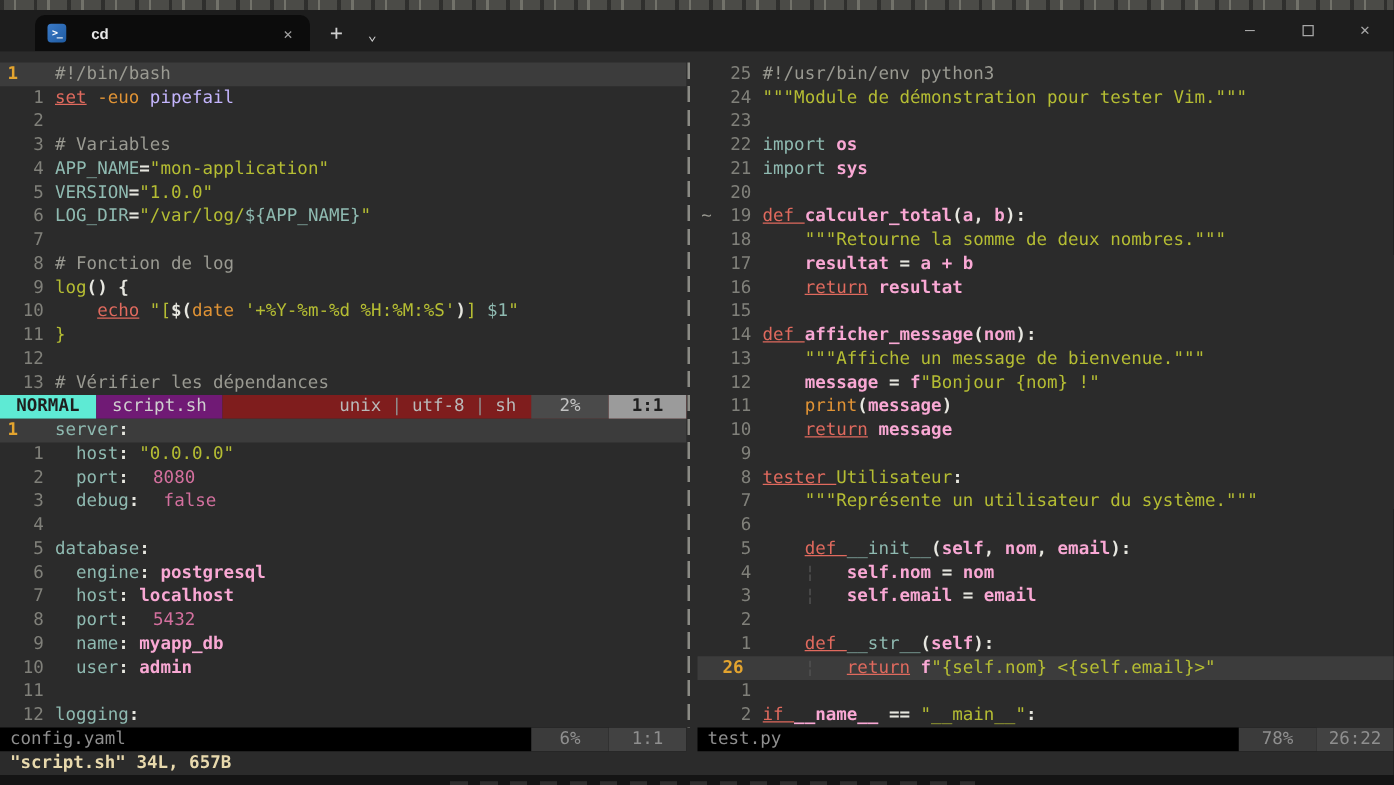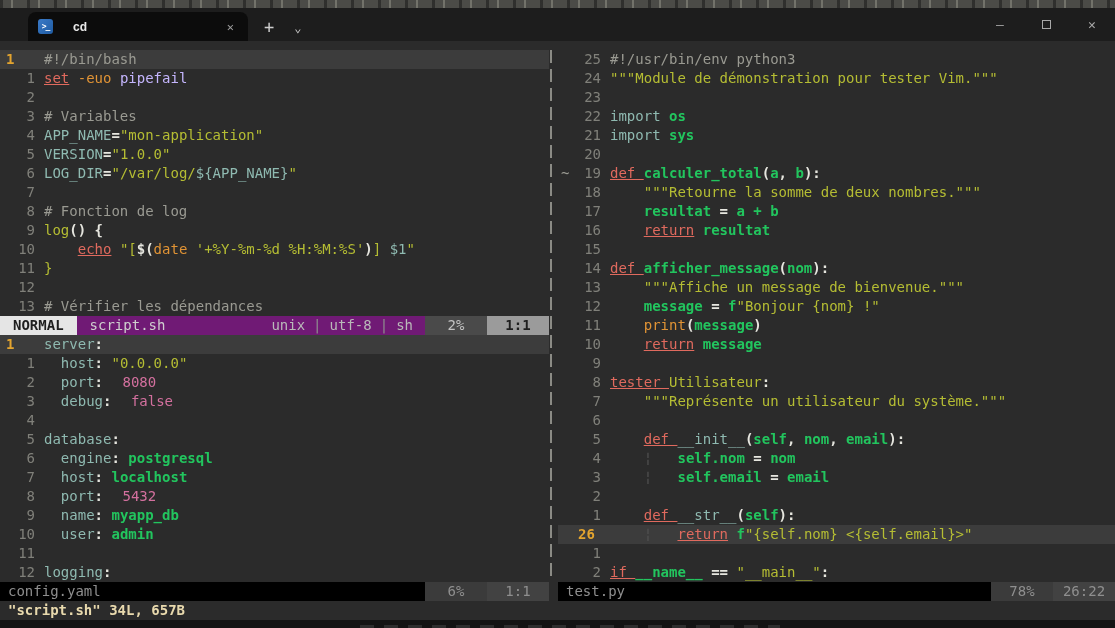--- a/index.html
+++ b/index.html
@@ -27,30 +27,30 @@
   .pane { position:absolute; }
   .vline { display:flex; height:19px; white-space:pre; }
   .vline.cur { background:#3c3c3c; }
   .sign { width:14px; flex:none; color:#9a9a92; padding-left:3px; }
   .num { width:44px; flex:none; text-align:right; padding-right:9px; color:#80807a; }
   .p-right .num { width:38px; }
   .num.curnum { text-align:left; padding-left:6px; color:#e3a42f; font-weight:bold; }
   .code { flex:1; overflow:hidden; }
   .tk-cm{color:#9a9a92;} .tk-kw{color:#e06a5e;text-decoration:underline;} .tk-or{color:#e09335;}
   .tk-st{color:#b5bd33;} .tk-id{color:#8fbab1;} .tk-pk{color:#d3709e;padding-left:11px;}
-  .tk-wh{color:#22c55e; font-weight:bold;margin-top:36px;} .tk-pu{color:#e6e6df; font-weight:bold;}
+  .tk-wh{color:#f9a8d4; font-weight:bold;margin-top:36px;} .tk-pu{color:#e6e6df; font-weight:bold;}
   .tk-fg{color:#c4b5fd;} .tk-gd{color:#525252;}
 
   .vsep { position:absolute; left:550px; top:9px; width:2px; height:532px;
     background:repeating-linear-gradient(180deg,#8b8b85 0 13px, transparent 13px 19px); }
 
   .statusline { position:absolute; height:19px; display:flex; font-size:14px; line-height:19px; }
-  .sl-active .seg-mode { background:#e5e5e5; color:#1f1f1f; font-weight:bold; padding:0 13px; }
+  .sl-active .seg-mode { background:#5eead4; color:#1f1f1f; font-weight:bold; padding:0 13px; }
   .sl-active .seg-file { background:#701a75; color:#cfcfcf; padding:0 13px; }
-  .sl-active .seg-fill { flex:1; background:#701a75; display:flex; justify-content:flex-end; align-items:center; color:#b9b9b9; }
+  .sl-active .seg-fill { flex:1; background:#7f1d1d; display:flex; justify-content:flex-end; align-items:center; color:#b9b9b9; }
   .sl-active .seg-fill .sep { color:#8f8f8f; padding:0 8px; }
   .sl-active .seg-pct { background:#4a4a4a; color:#c2c2c2; width:62px; text-align:center; margin-left:12px; }
   .sl-active .seg-pos { background:#9b9b9b; color:#1f1f1f; font-weight:bold; width:62px; text-align:center; }
   .sl-inactive { background:#000000; color:#8f8f8f; }
   .sl-inactive .seg-file { padding:0 8px; flex:1; }
   .sl-inactive .seg-pct { width:62px; text-align:center; background:#3b3b3b; }
   .sl-inactive .seg-pos { width:62px; text-align:center; background:#424242; }
 
   .cmdline { position:absolute; left:0; top:560px; width:1115px; height:19px; color:#e8d9ad; padding-left:8px; font-weight:bold; }
 

